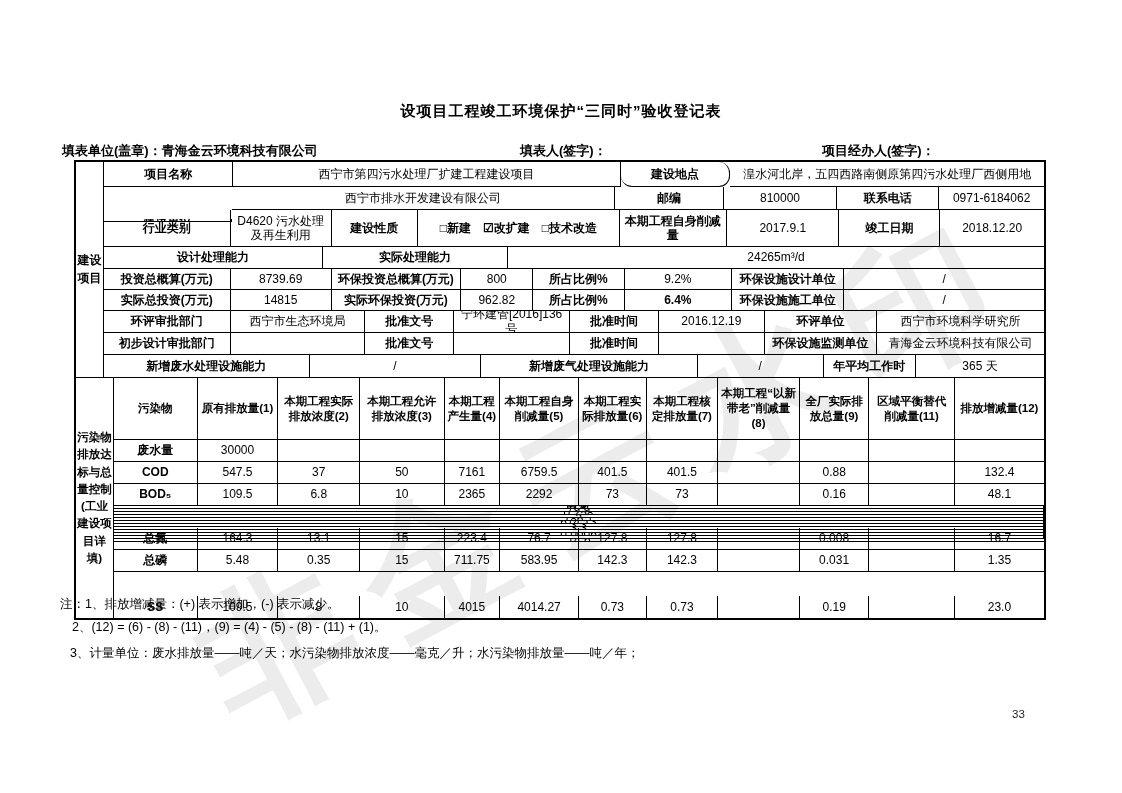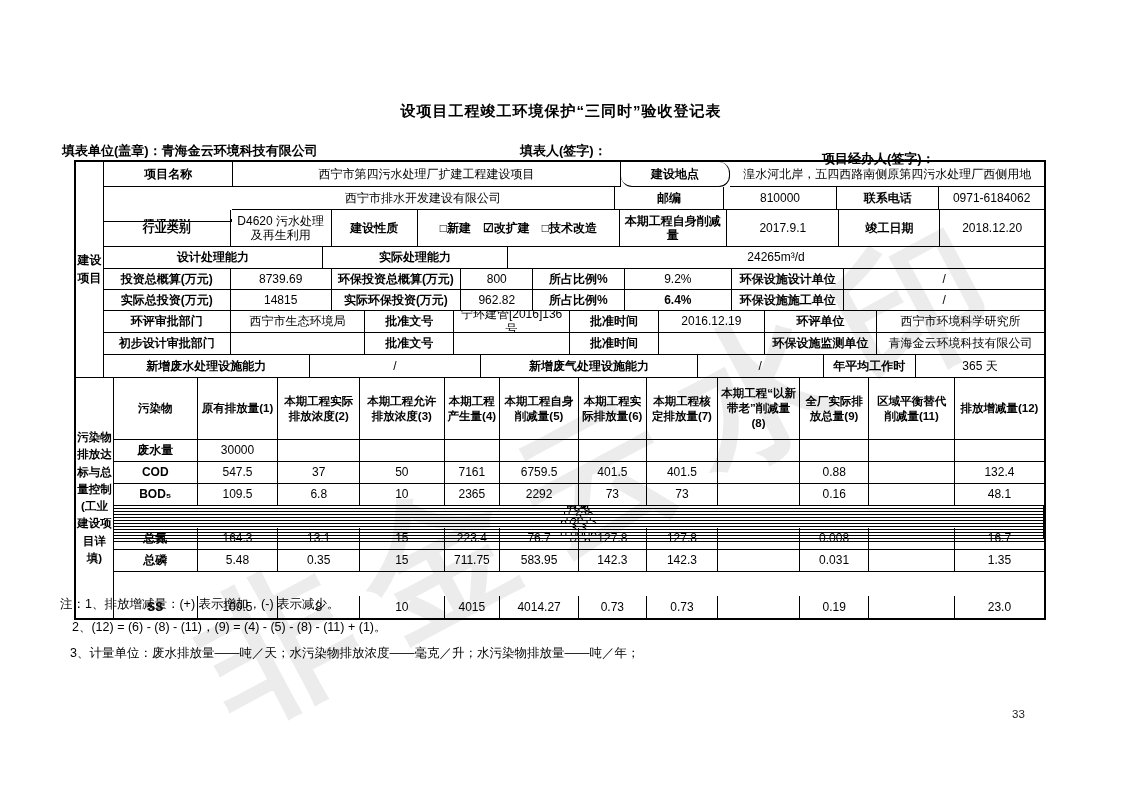--- a/index.html
+++ b/index.html
@@ -13,21 +13,21 @@
     overflow:hidden;
     margin:0 auto;
   }
   .title{
     position:absolute;top:102px;left:0;width:100%;
     text-align:center;font-size:15px;font-weight:bold;letter-spacing:1px;
   }
   .meta-line{position:absolute;top:142px;left:0;width:100%;height:18px;font-size:13px;font-weight:bold;}
   .meta-unit{position:absolute;left:62px;top:0;}
   .meta-person{position:absolute;left:520px;top:0;}
-  .meta-handler{position:absolute;left:822px;top:8px;}
+  .meta-handler{position:absolute;left:822px;top:0;}
 
   .form-table{
     position:absolute;left:74px;top:160px;width:972px;
     border:2px solid #000;
     background:transparent;
   }
   .tsection{display:flex;align-items:stretch;}
   .tsection.lower{border-top:1px solid #000;}
   .vcell{
     flex:0 0 auto;display:flex;align-items:center;justify-content:center;

